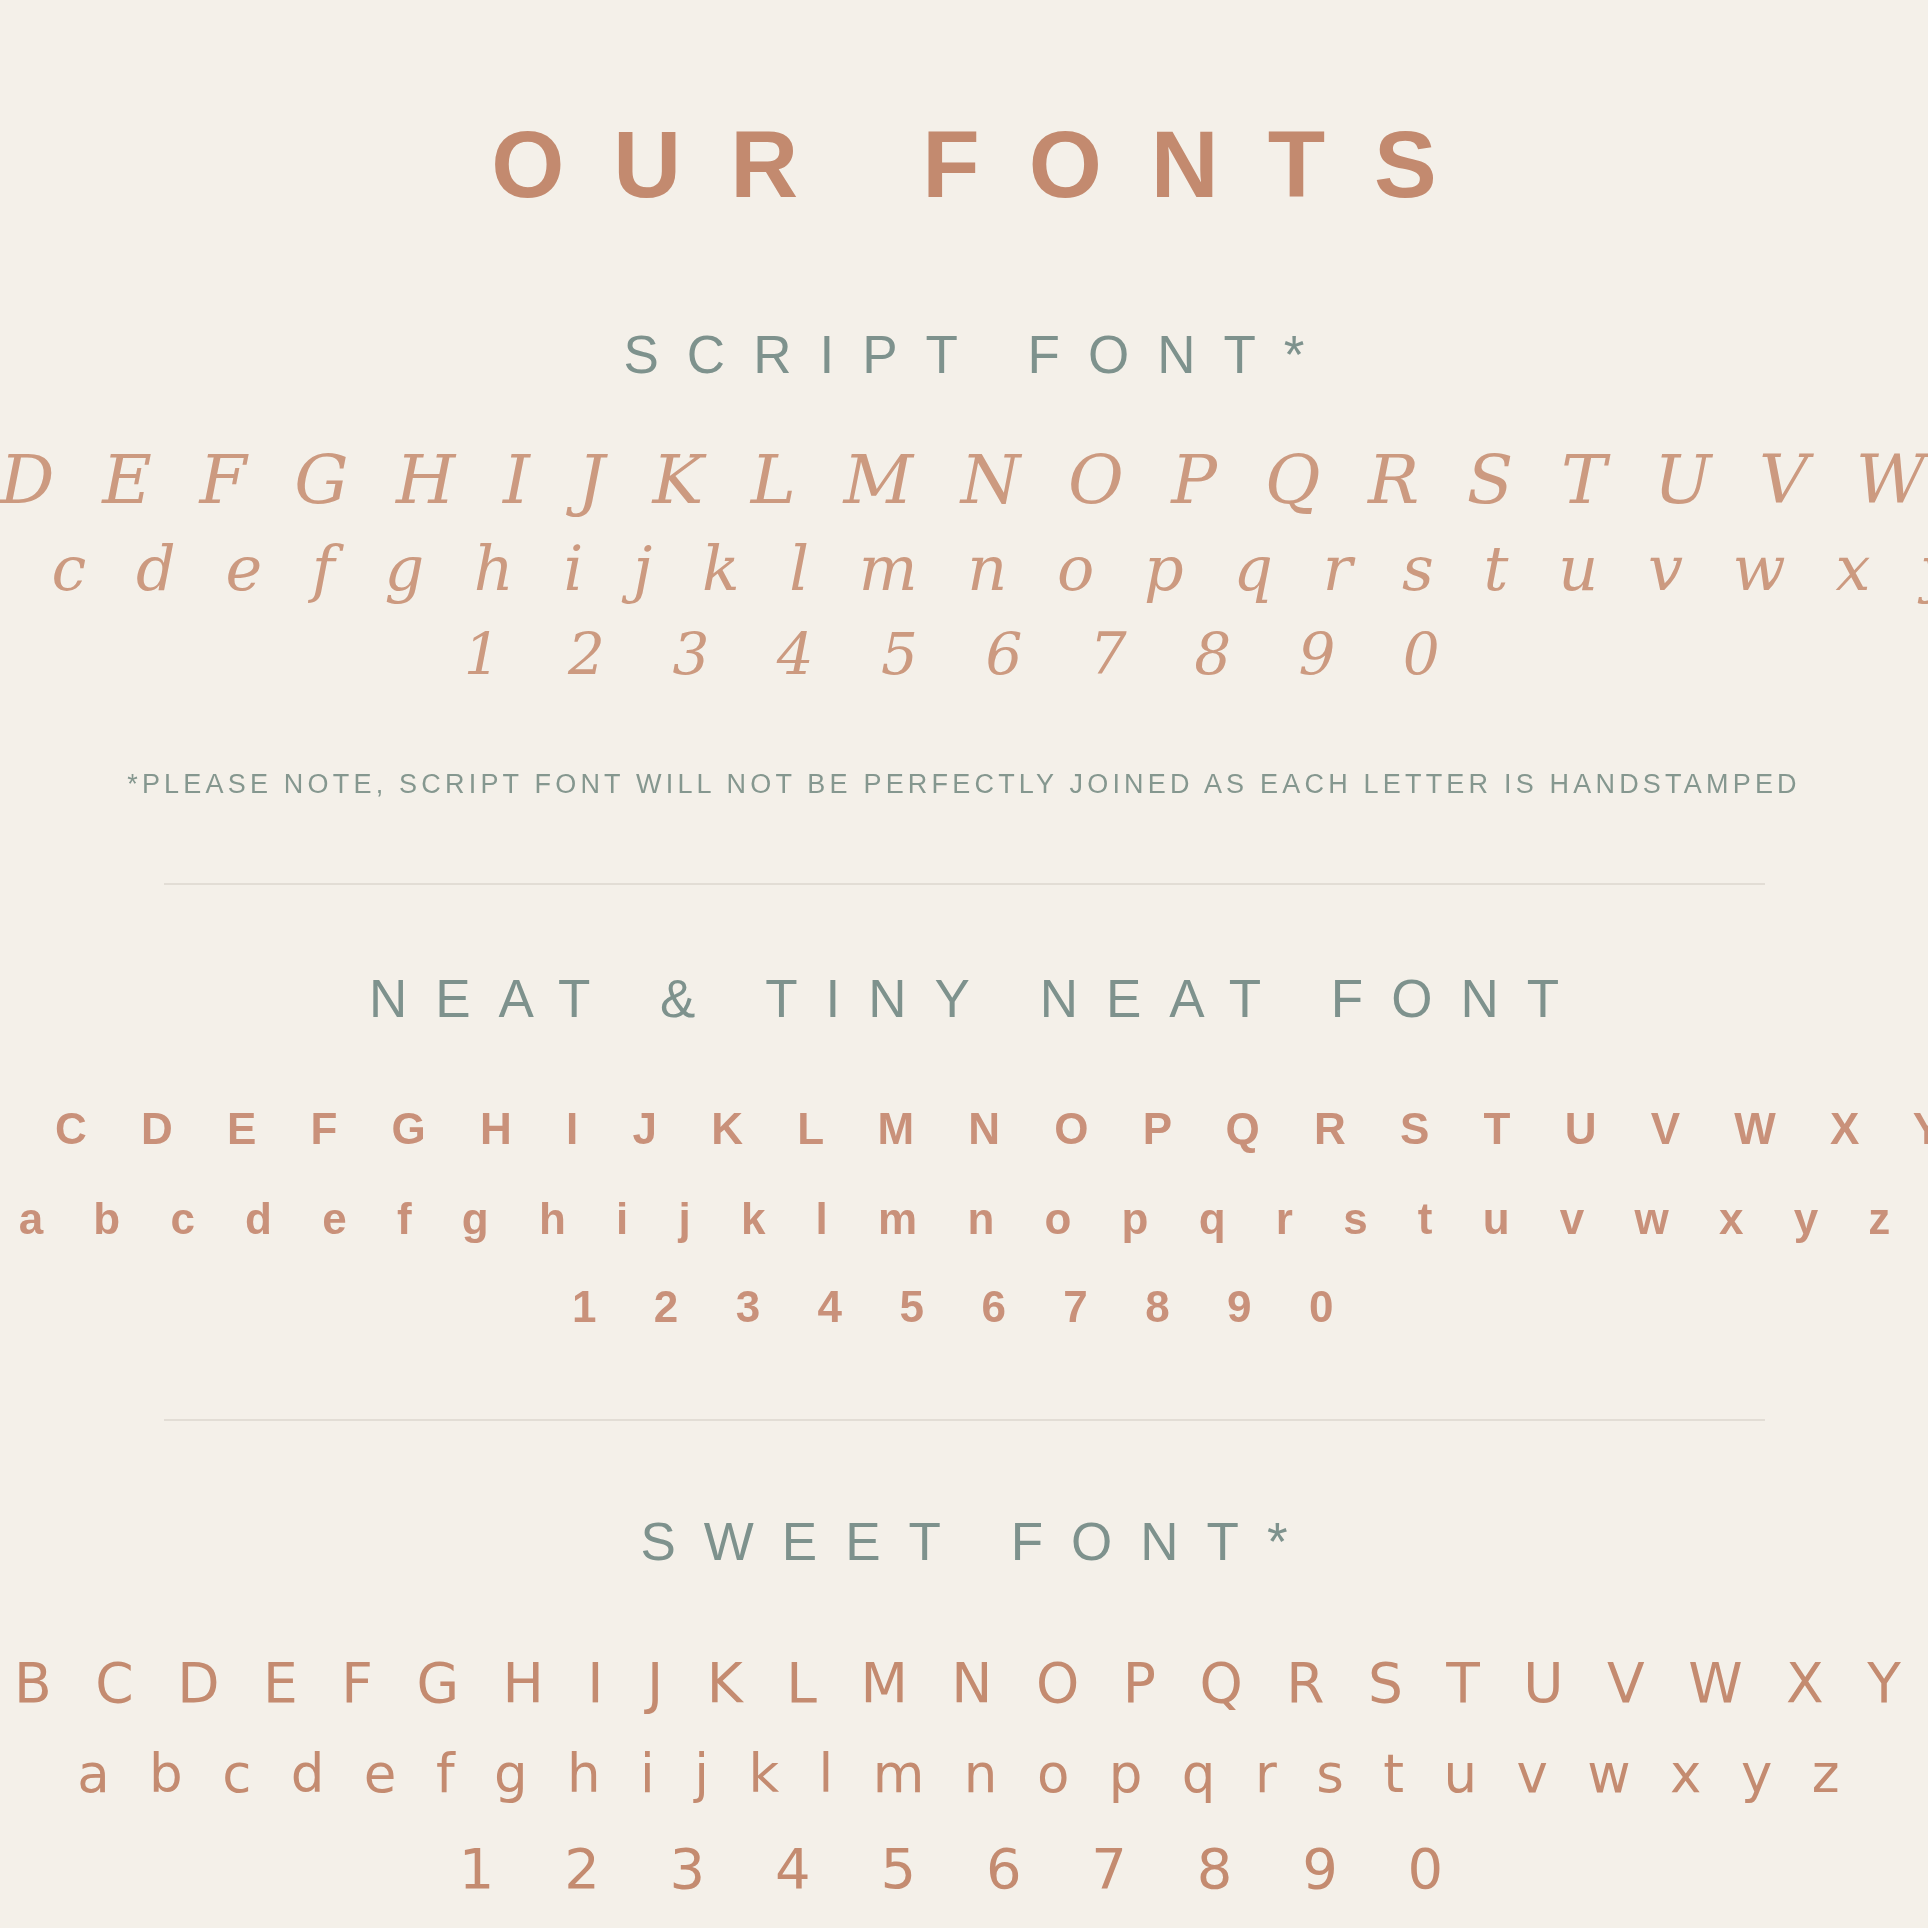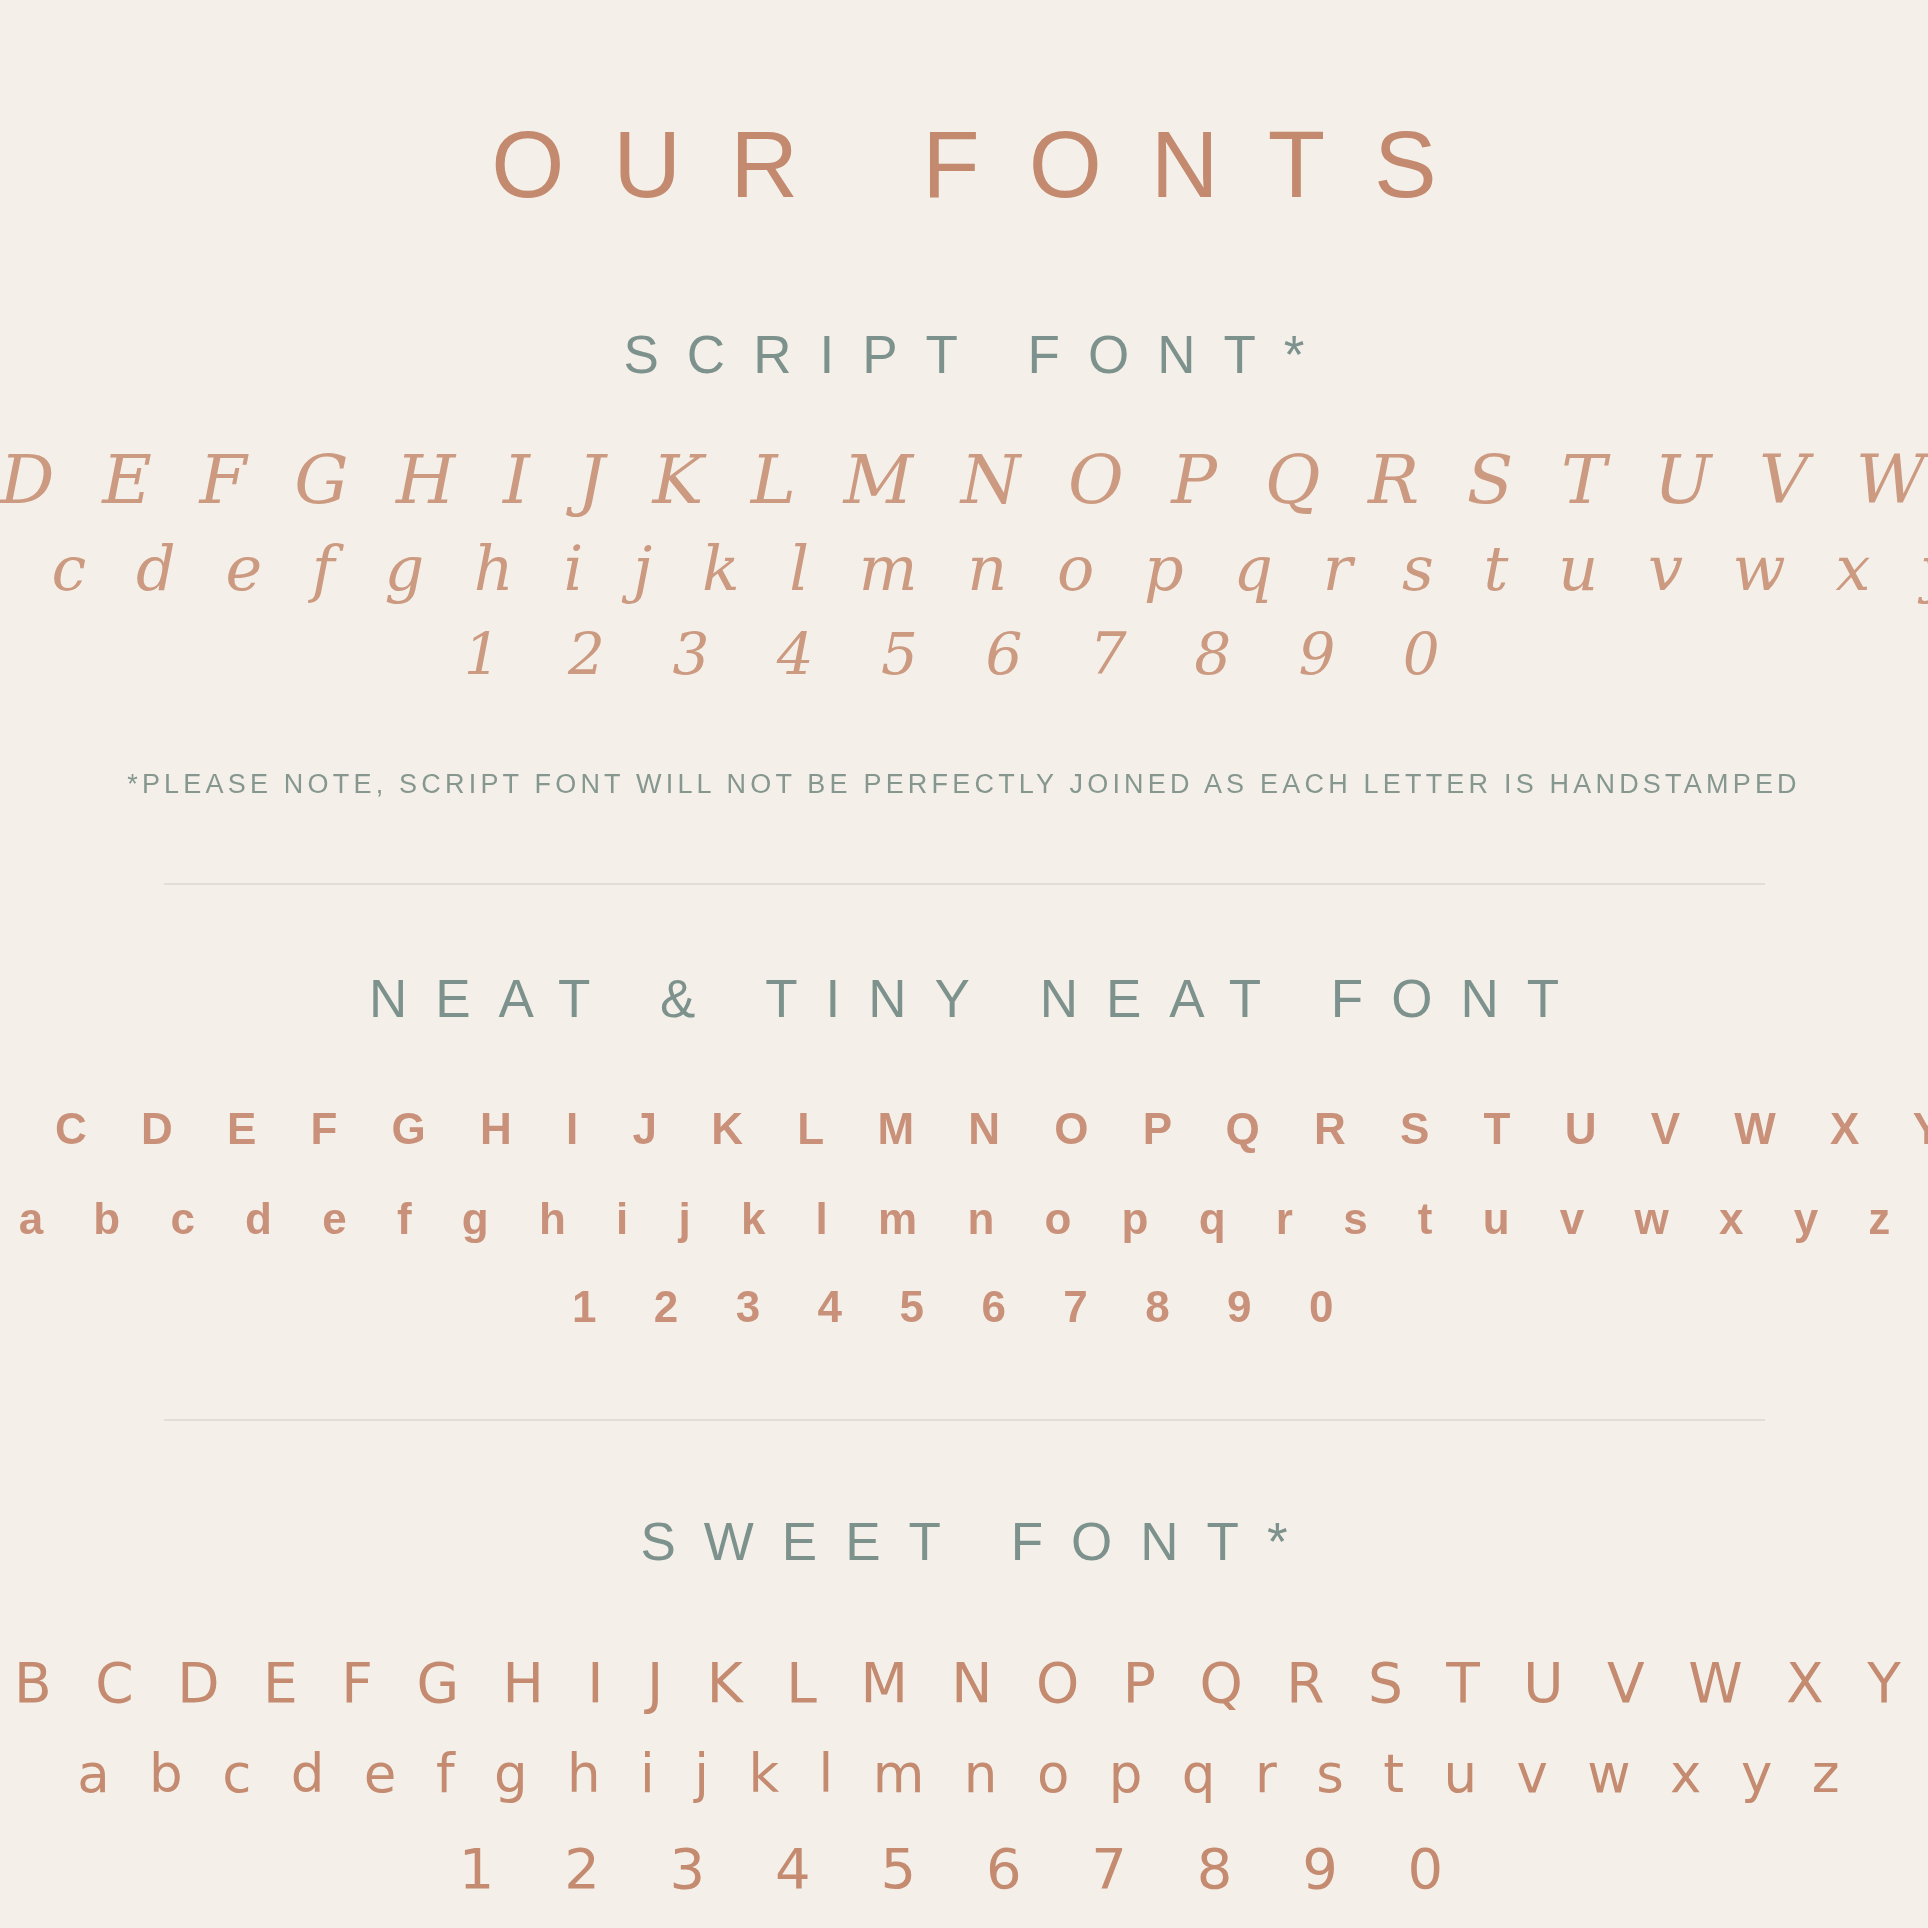--- a/index.html
+++ b/index.html
@@ -16,21 +16,21 @@
     flex-direction: column;
     align-items: center;
     text-align: center;
   }
 
   
   .page-title {
     margin-top: 111px;
     color: #c38a6f;
     font-size: 94px;
-    font-weight: 400;
+    font-weight: 700;
     letter-spacing: 49px;
     text-indent: 49px;
     white-space: nowrap;
   }
 
   
   .section-heading {
     color: #7e928d;
     font-size: 53px;
     font-weight: 500;

